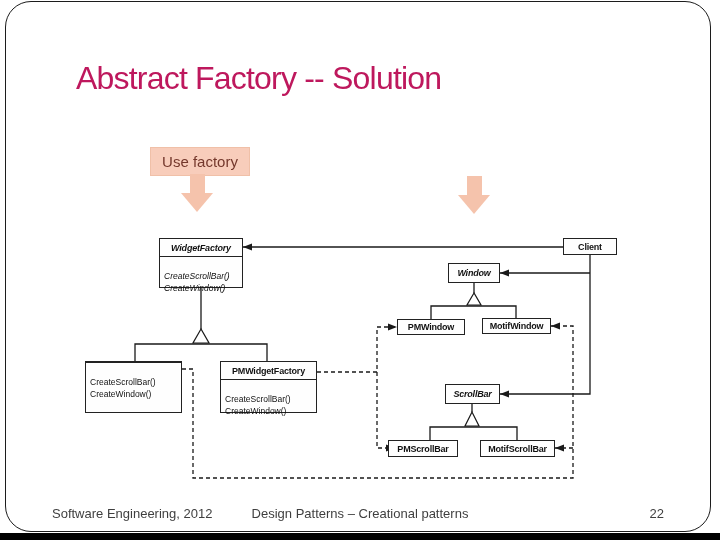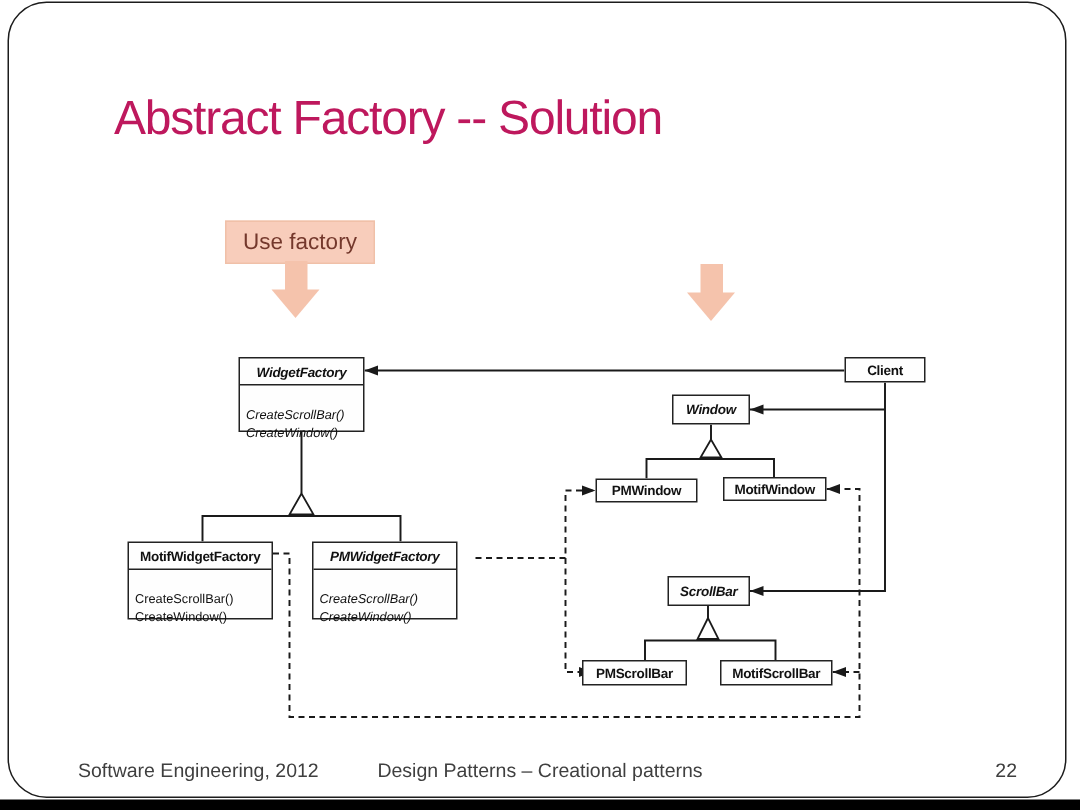--- a/index.html
+++ b/index.html
@@ -32,21 +32,21 @@
   .class-title.single{height:100%;}
   .class-title.abstract{font-style:italic;}
   .class-methods{border-top:1.5px solid #222;padding:13px 0 0 4px;}
   .class-method{font-size:8.5px;line-height:12px;white-space:nowrap;}
   .class-method.abstract{font-style:italic;}
   
   .footer-text{position:absolute;font-family:Liberation Sans, sans-serif;font-size:13px;color:#3f3f3f;
              white-space:nowrap;}
   .footer-left{left:52px;top:506px;}
   .footer-center{left:360px;top:506px;transform:translateX(-50%);}
-  .footer-right{right:42px;top:506px;}
+  .footer-right{right:56px;top:506px;}
 </style>
 </head>
 <body>
 
 <div id="slide">
   <div class="frame"></div>
 
   <div class="title">Abstract Factory -- Solution</div>
 
   <div class="callout callout-use">Use factory</div>
@@ -95,27 +95,26 @@
       <div class="class-box" style="left: 448px; top: 247px; width: 52px; height: 20px;">
         <div class="class-title abstract single">Window</div>
       </div>
       <div class="class-box" style="left: 397px; top: 303px; width: 68px; height: 16px;">
         <div class="class-title single">PMWindow</div>
       </div>
       <div class="class-box" style="left: 482px; top: 302px; width: 69px; height: 16px;">
         <div class="class-title single">MotifWindow</div>
       </div>
       <div class="class-box" style="left: 85px; top: 345px; width: 97px; height: 52px;">
-        <div class="class-title">MotifWidgetFactory</div>
         <div class="class-methods">
           <div class="class-method">CreateScrollBar()</div>
           <div class="class-method">CreateWindow()</div>
         </div>
       </div>
-      <div class="class-box" style="left: 208px; top: 345px; width: 97px; height: 52px; font-style: italic;">
+      <div class="class-box" style="left: 220px; top: 345px; width: 97px; height: 52px;">
         <div class="class-title">PMWidgetFactory</div>
         <div class="class-methods">
           <div class="class-method">CreateScrollBar()</div>
           <div class="class-method">CreateWindow()</div>
         </div>
       </div>
       <div class="class-box" style="left: 445px; top: 368px; width: 55px; height: 20px;">
         <div class="class-title abstract single">ScrollBar</div>
       </div>
       <div class="class-box" style="left: 388px; top: 424px; width: 70px; height: 17px;">

